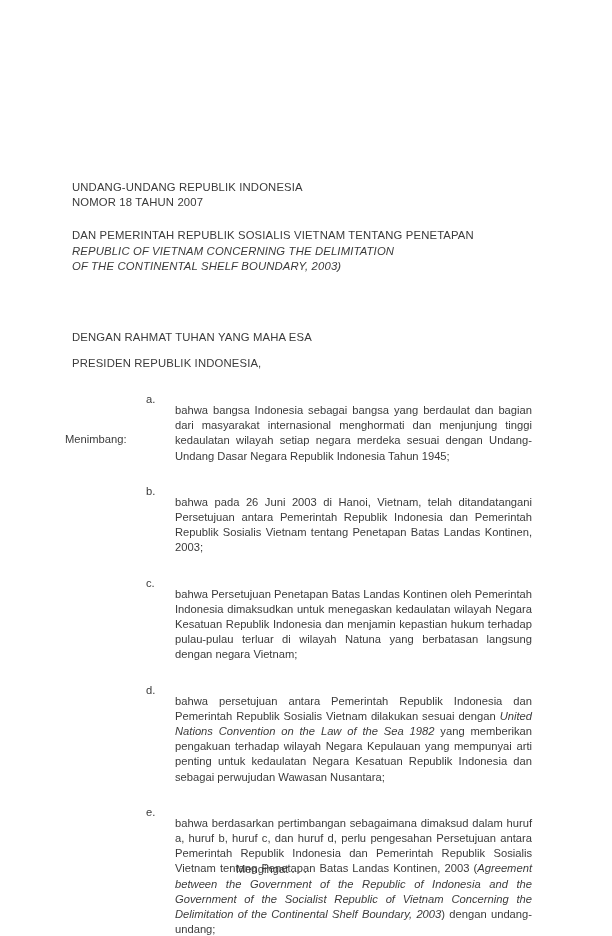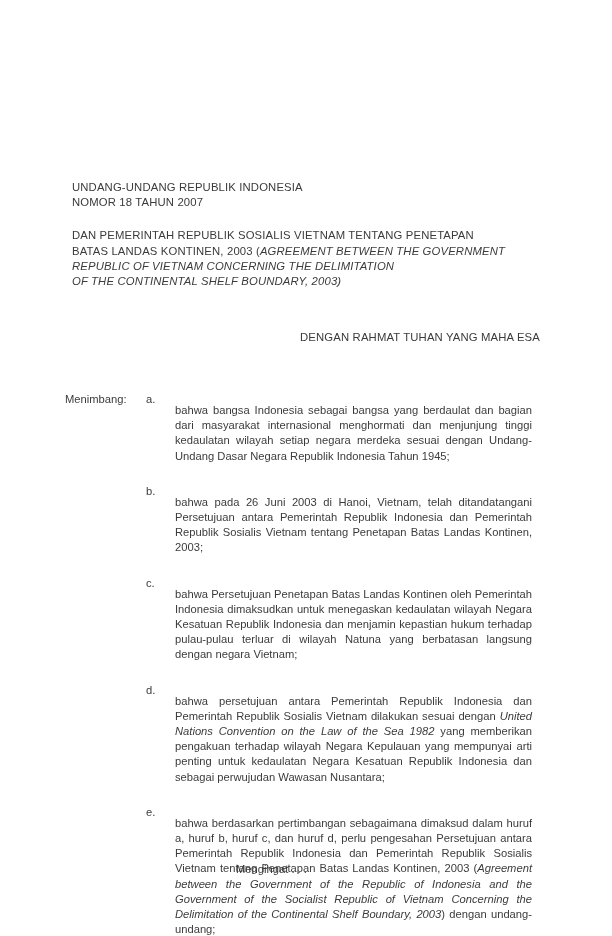--- a/index.html
+++ b/index.html
@@ -37,21 +37,21 @@
     white-space: nowrap;
   }
   .title-gap-sm { height: 9px; }
   .title-block .ital { font-style: italic; }
 
   .subtitle-block {
     position: absolute;
     left: 72px;
     top: 330px;
     width: 468px;
-    text-align: right;
+    text-align: left;
   }
   .subtitle-line {
     font-size: 11.3px;
     line-height: 15.2px;
     letter-spacing: 0.15px;
   }
   .subtitle-gap { height: 11px; }
 
   
   .considering {
@@ -65,20 +65,21 @@
   .clause {
     display: flex;
     align-items: flex-start;
   }
   .clause + .clause { margin-top: 9px; }
 
   .label-col {
     width: 81px;
     flex: 0 0 81px;
     white-space: nowrap;
+    margin-top: 40px;
   }
   .label-col.empty { visibility: hidden; }
 
   .marker-col {
     width: 18px;
     flex: 0 0 18px;
     white-space: nowrap;
   }
 
   .text-col {
@@ -116,28 +117,28 @@
 <body style="color: rgb(59, 59, 59);">
 
 <div id="page" style="background: rgb(255, 255, 255);">
 
   <div class="title-block">
     <div class="title-line">UNDANG-UNDANG REPUBLIK INDONESIA</div>
     <div class="title-line">NOMOR 18 TAHUN 2007</div>
     <div class="title-gap-sm"></div>
     <div class="title-gap-sm"></div>
     <div class="title-line">DAN PEMERINTAH REPUBLIK SOSIALIS VIETNAM TENTANG  PENETAPAN</div>
-    <div class="title-line"><span>BATAS LANDAS KONTINEN, 2003 (</span><span class="ital">AGREEMENT BETWEEN THE GOVERNMENT</span></div>
     <div class="title-line ital">REPUBLIC OF VIETNAM CONCERNING THE DELIMITATION</div>
     <div class="title-line ital">OF  THE CONTINENTAL SHELF BOUNDARY, 2003)</div>
   </div>
 
   <div class="subtitle-block">
     <div class="subtitle-line">DENGAN RAHMAT TUHAN YANG MAHA ESA</div>
     <div class="subtitle-gap"></div>
+    <div class="subtitle-line">PRESIDEN REPUBLIK INDONESIA,</div>
   </div>
 
   <div class="considering">
 
     <div class="clause">
       <div class="label-col">Menimbang:</div>
       <div class="marker-col">a.</div>
       <div class="text-col">
         <p class="last">bahwa bangsa Indonesia sebagai bangsa yang berdaulat dan bagian dari masyarakat internasional menghormati dan menjunjung tinggi kedaulatan wilayah setiap negara merdeka sesuai dengan Undang-Undang Dasar Negara Republik Indonesia Tahun 1945;</p>
       </div>

